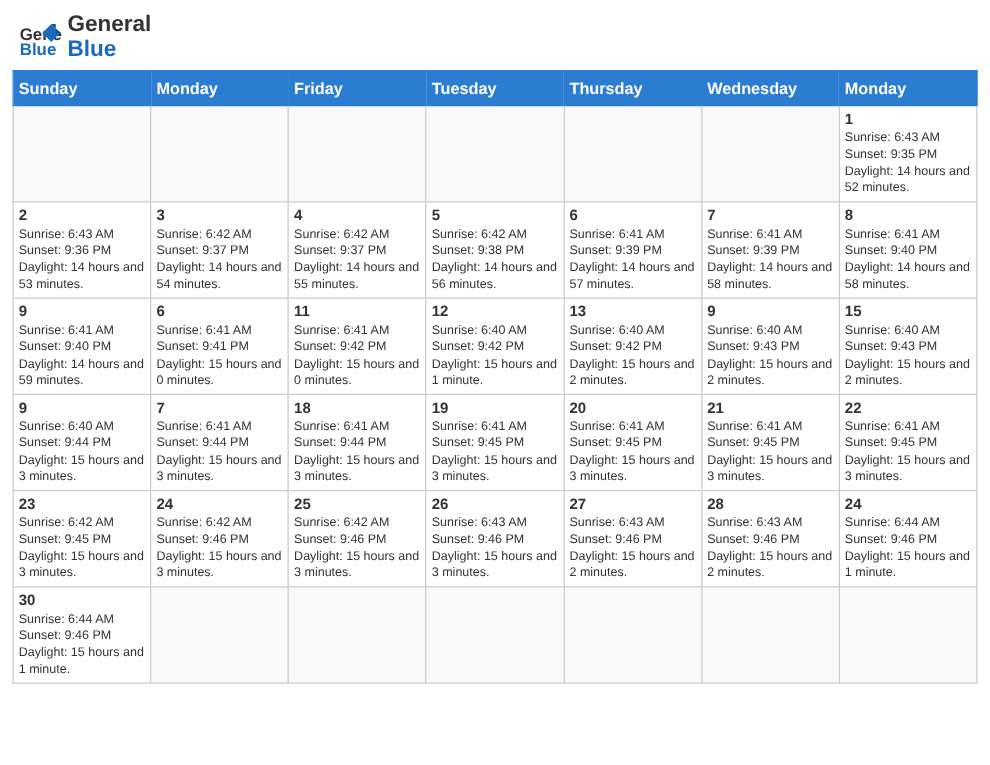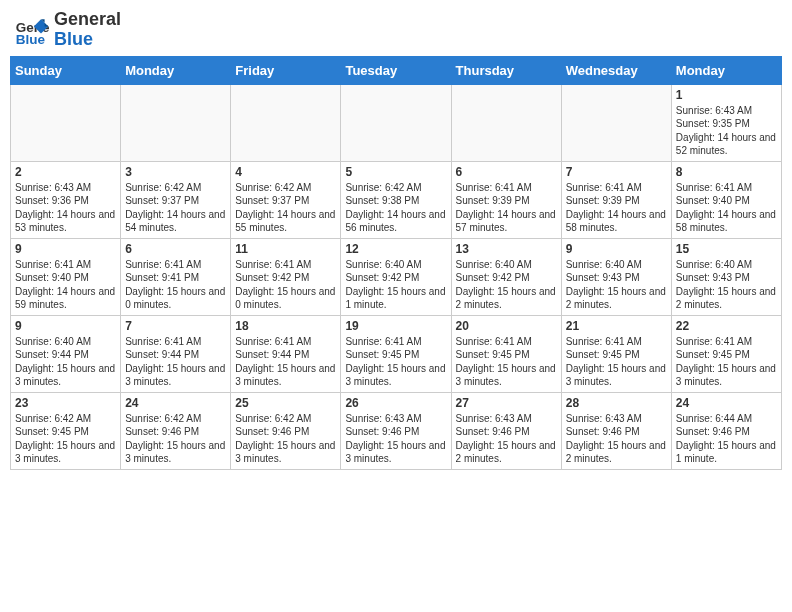--- a/index.html
+++ b/index.html
@@ -299,14 +299,28 @@
 Sunset: 9:46 PM
 Daylight: 15 hours and 2 minutes.</div>
         </td>
         <td>
           <span class="day-num">24</span>
           <div class="day-info">Sunrise: 6:44 AM
 Sunset: 9:46 PM
 Daylight: 15 hours and 1 minute.</div>
         </td>
       </tr>
+      <tr>
+        <td>
+          <span class="day-num">30</span>
+          <div class="day-info">Sunrise: 6:44 AM
+Sunset: 9:46 PM
+Daylight: 15 hours and 1 minute.</div>
+        </td>
+        <td class="empty-cell"></td>
+        <td class="empty-cell"></td>
+        <td class="empty-cell"></td>
+        <td class="empty-cell"></td>
+        <td class="empty-cell"></td>
+        <td class="empty-cell"></td>
+      </tr>
     </tbody>
 </table>
 
 </body></html>

